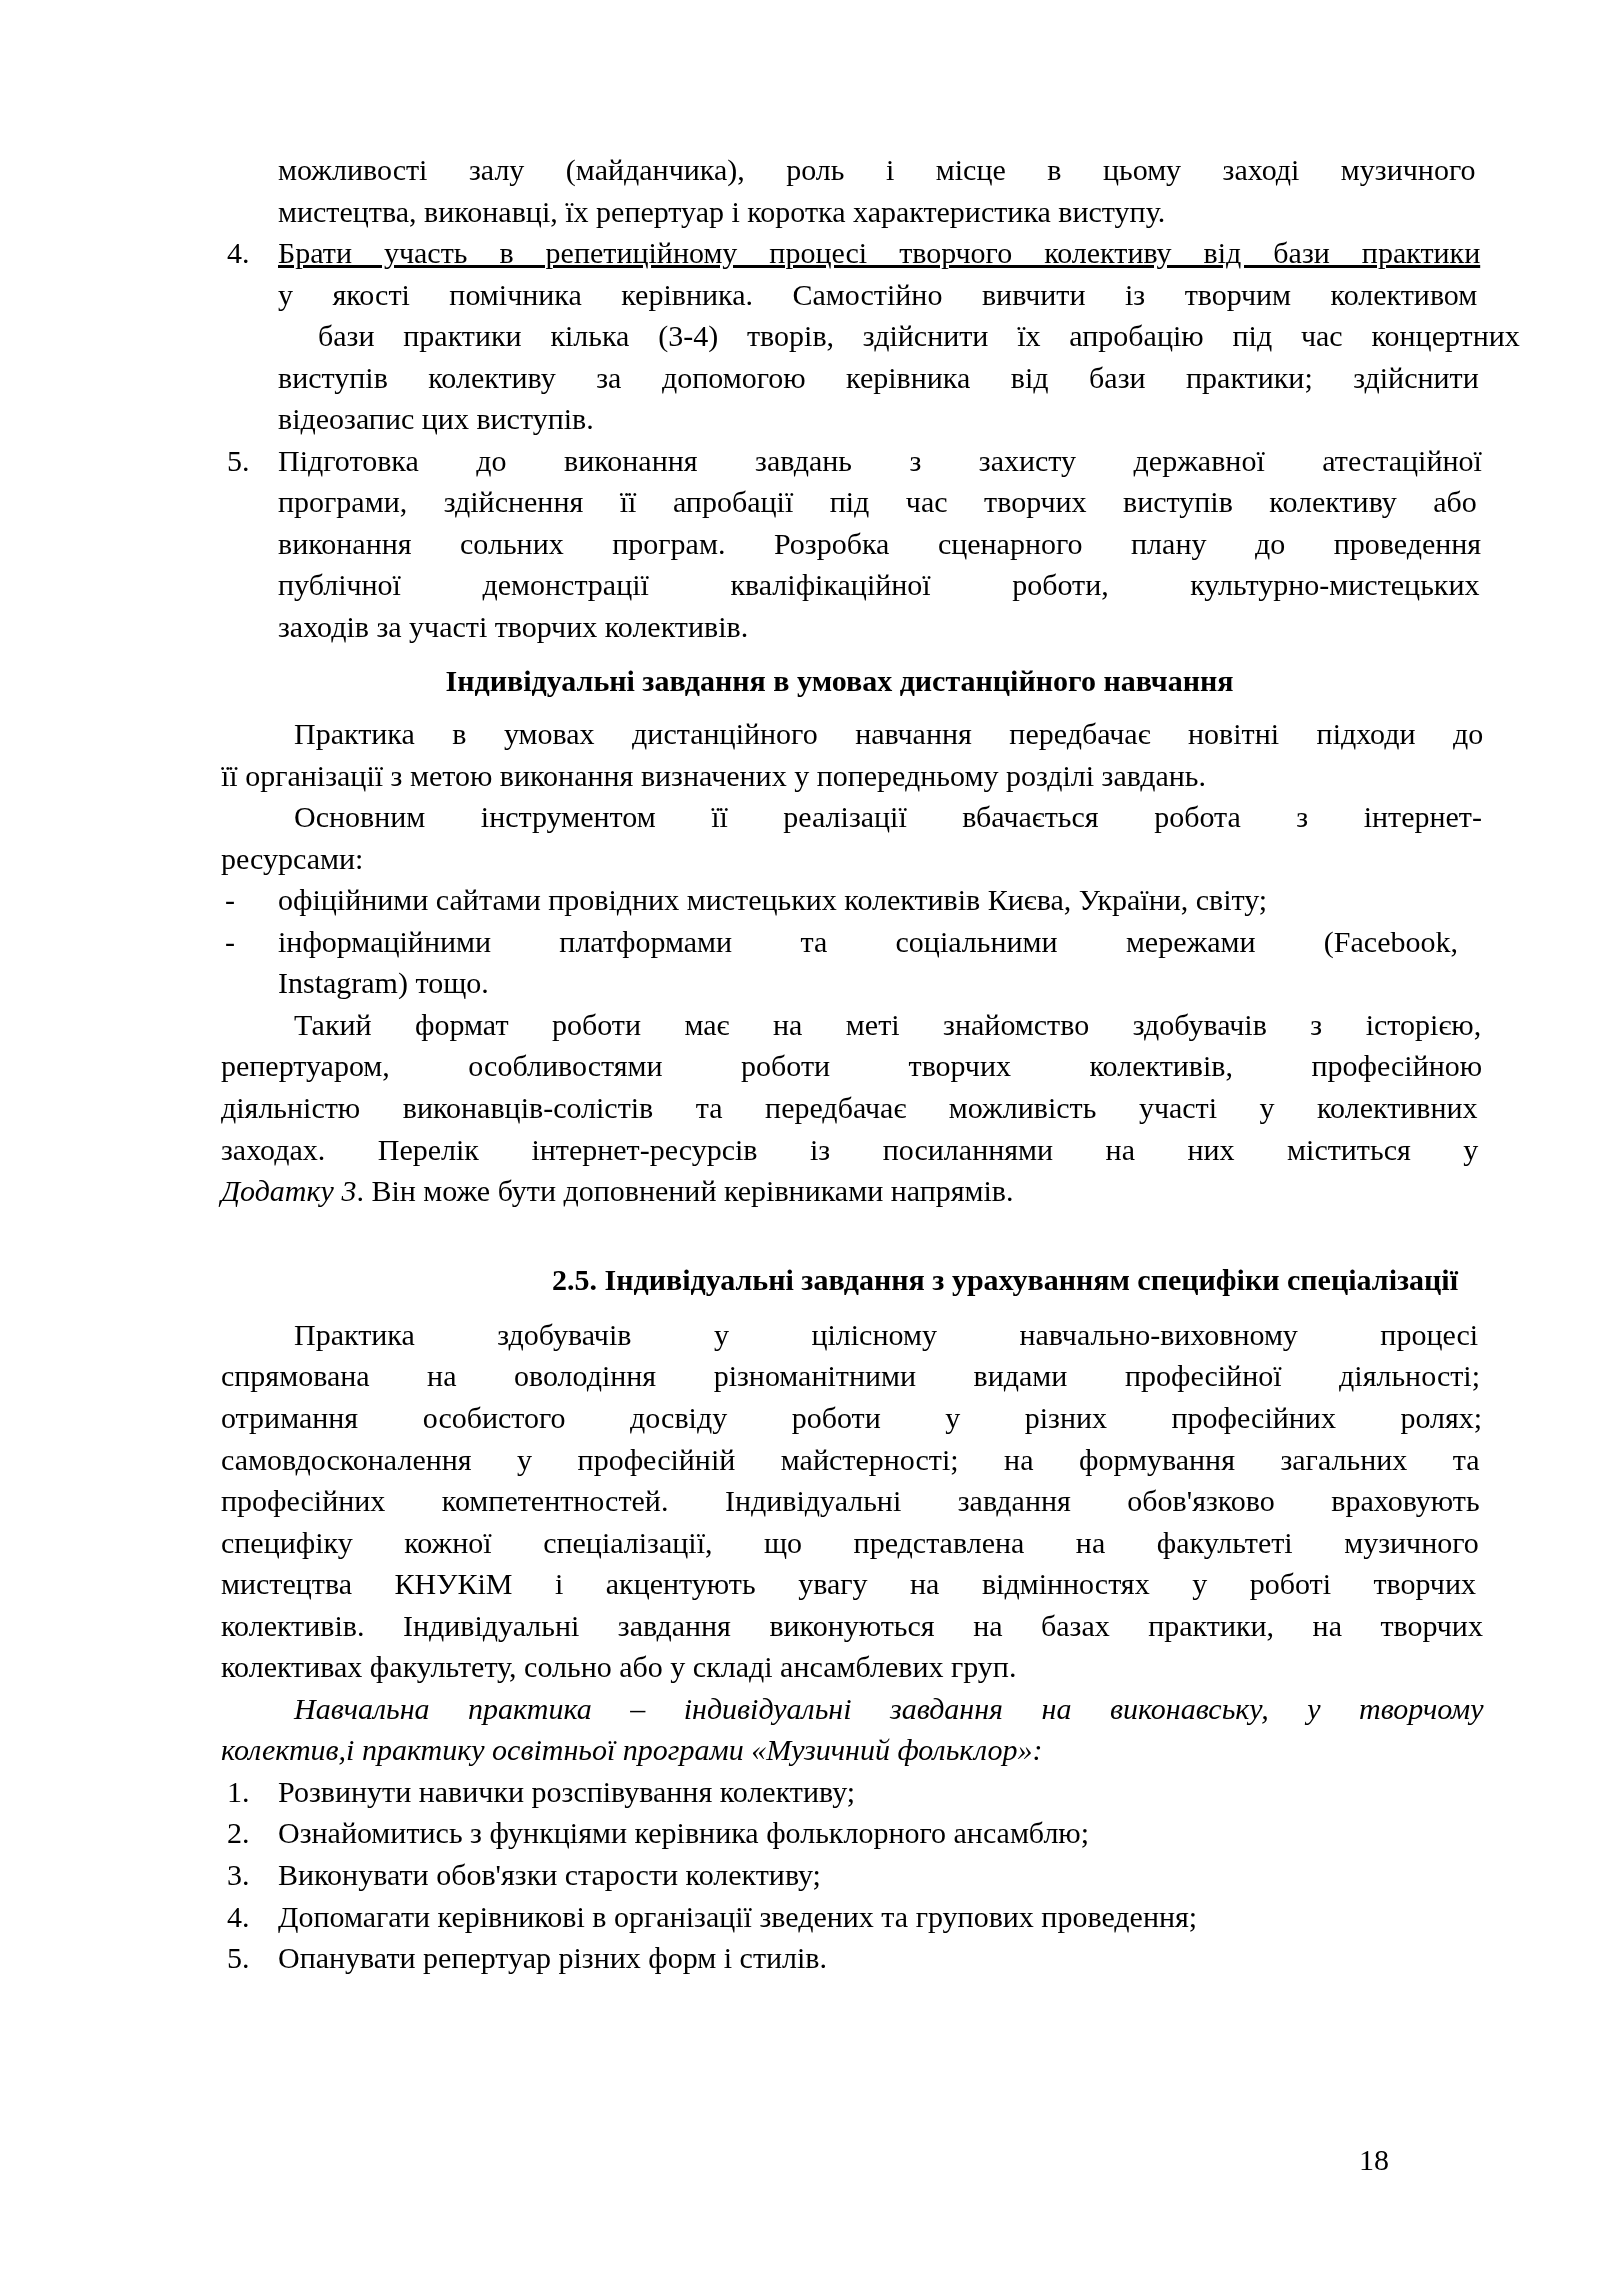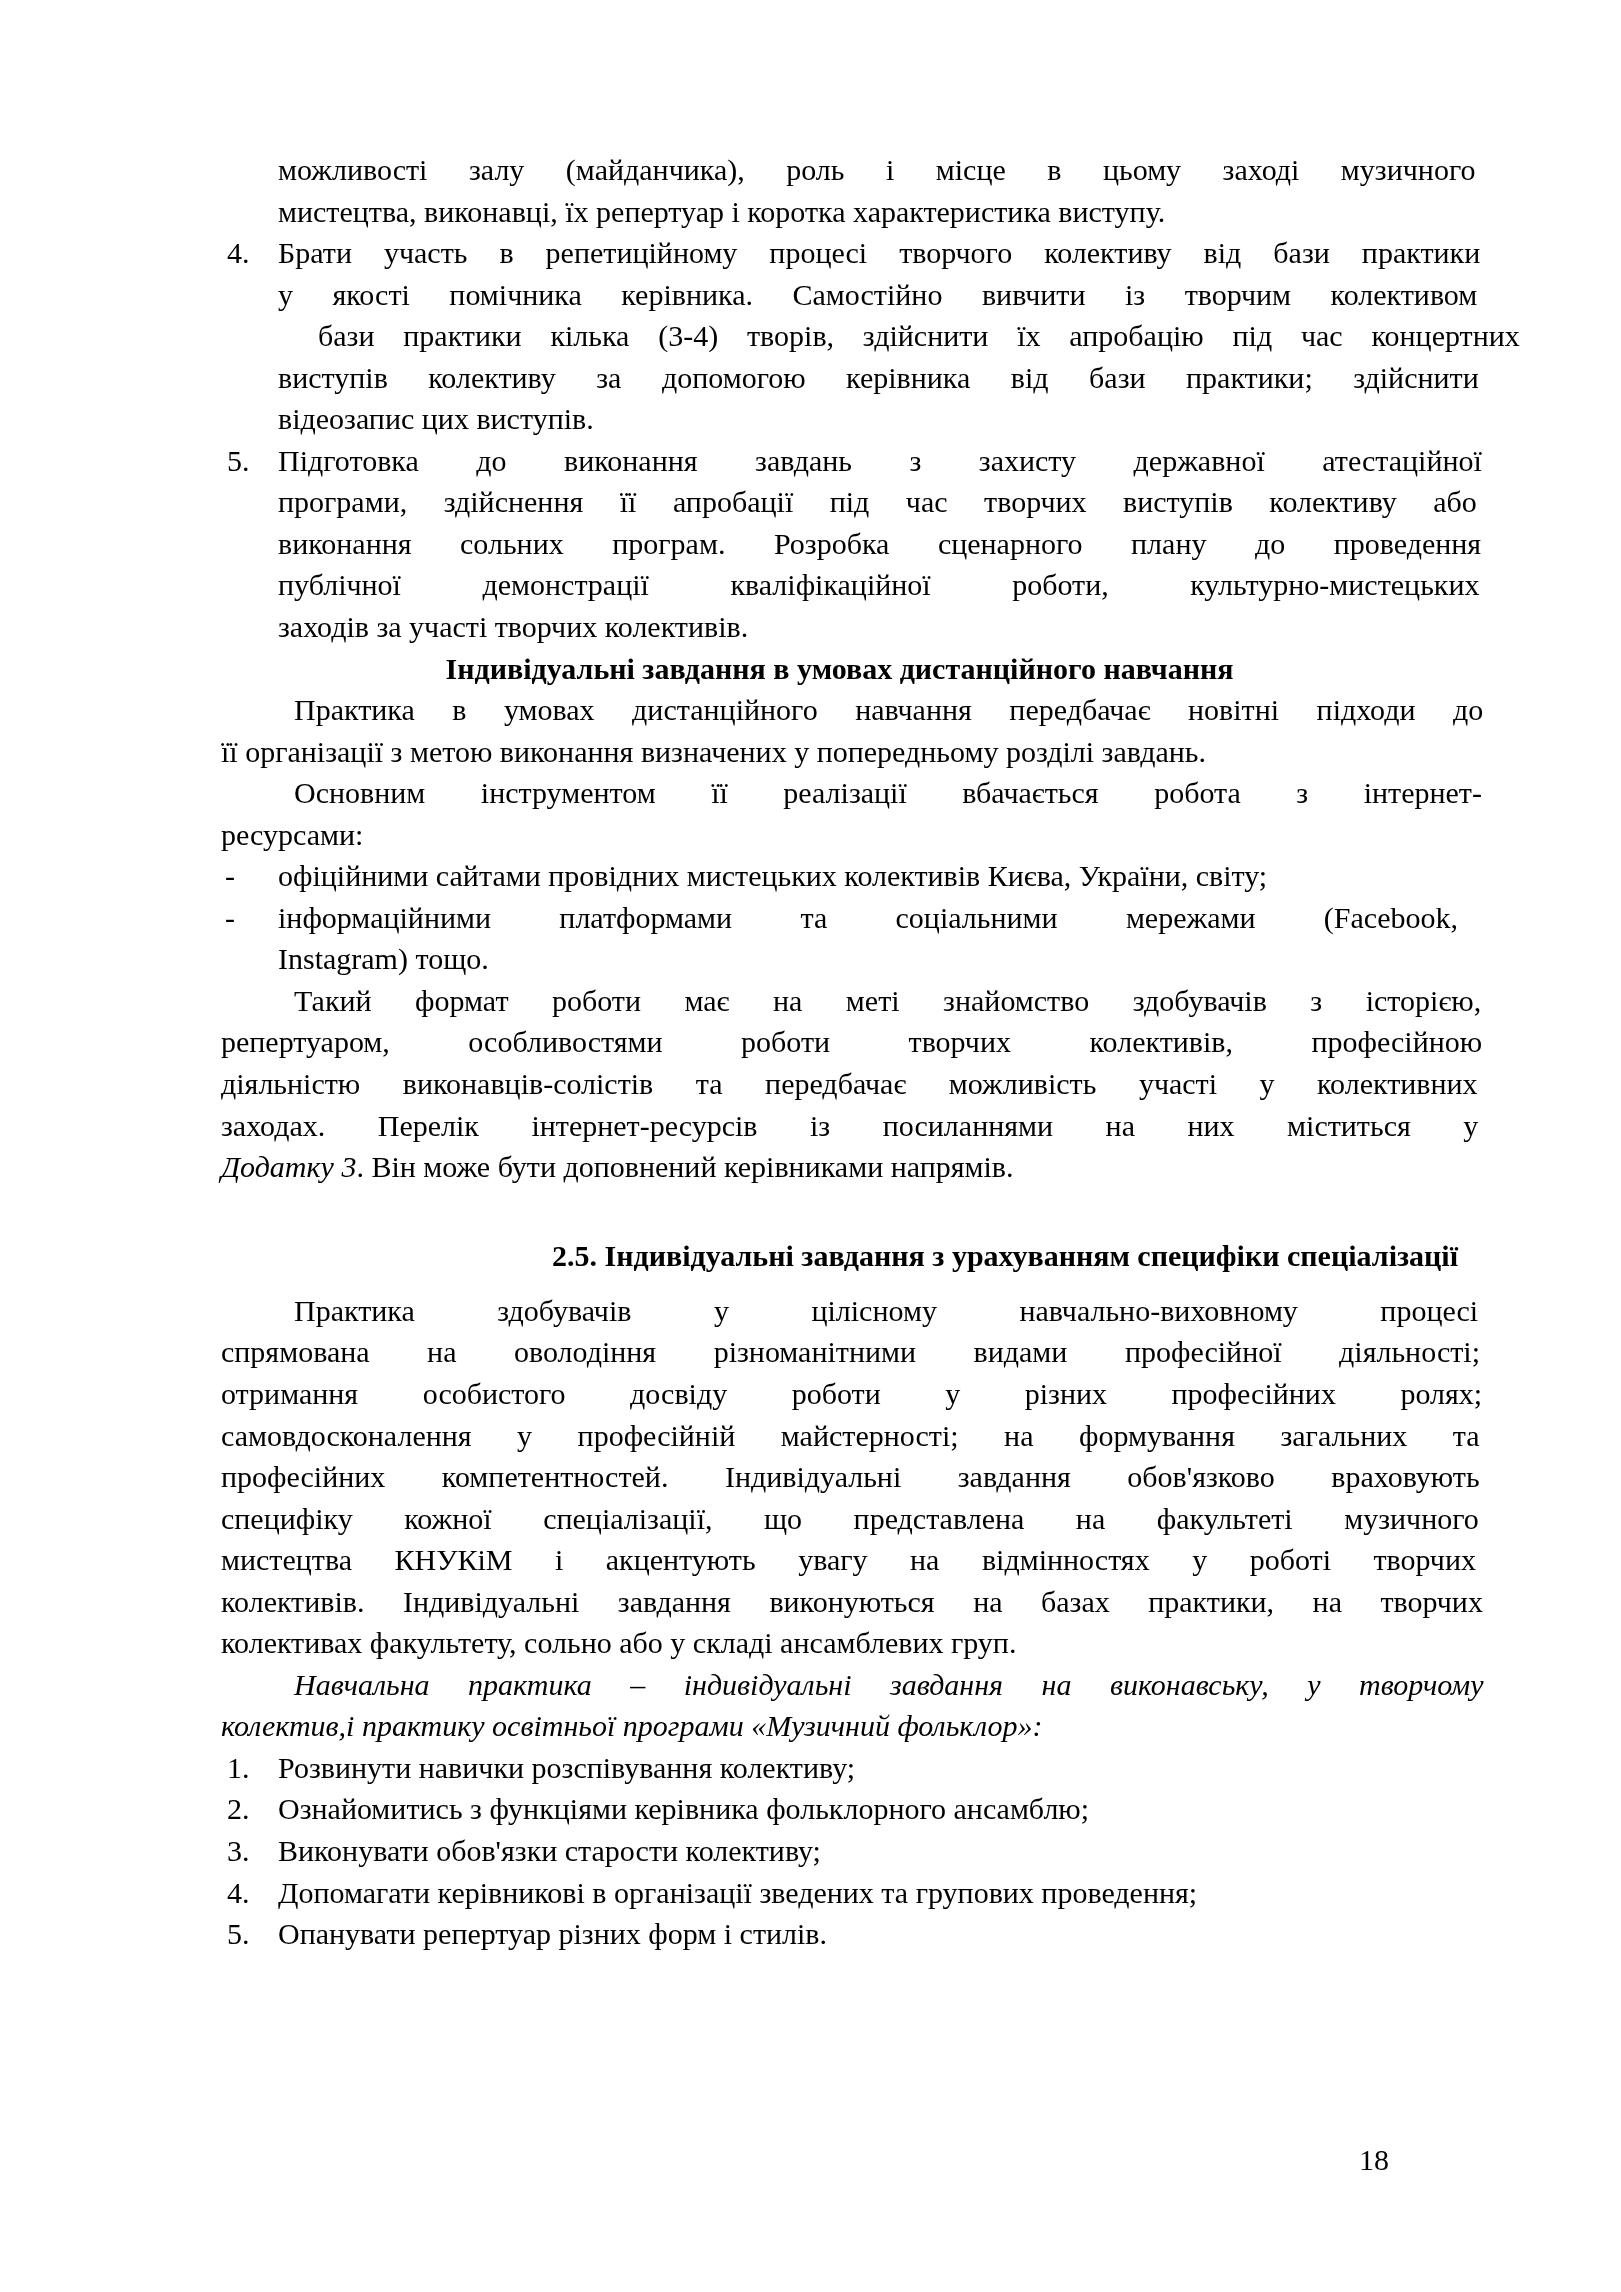--- a/index.html
+++ b/index.html
@@ -66,21 +66,21 @@
     left: 3.9px;
     top: 0;
     width: 39px;
   }
   .dashlist .li .lastline { text-align: left; }
 
   
   .center-bold {
     text-align: center;
     font-weight: bold;
-    margin: 0;
+    margin: 12px;
   }
   .heading-25 {
     text-align: right;
     font-weight: bold;
     margin: 0;
   }
 
   .spacer-sm { height: 13.7px; }
   .spacer-lg { height: 47px; }
 
@@ -126,21 +126,21 @@
     <div class="cont-para">
       <span class="ln" style="word-spacing: 34px;">можливості залу (майданчика), роль і місце в цьому заході музичного</span>
       <span class="ln free lastline">мистецтва, виконавці, їх репертуар і коротка характеристика виступу.</span>
     </div>
 
     <div class="numlist">
 
       <div class="li">
         <span class="marker">4.</span>
         <span class="txt">
-          <span class="ln" style="word-spacing: 24.5px;">Брати участь в репетиційному процесі творчого колективу від бази практики</span>
+          <span class="ln" style="word-spacing: 24.5px; text-decoration: underline;">Брати участь в репетиційному процесі творчого колективу від бази практики</span>
           <span class="ln" style="word-spacing: 32px;">у якості помічника керівника. Самостійно вивчити із творчим колективом</span>
           <span class="ln" style="word-spacing: 21.3px; margin-left: 40px;">бази практики кілька (3-4) творів, здійснити їх апробацію під час концертних</span>
           <span class="ln" style="word-spacing: 33px;">виступів колективу за допомогою керівника від бази практики; здійснити</span>
           <span class="ln free lastline">відеозапис цих виступів.</span>
         </span>
       </div>
 
       <div class="li">
         <span class="marker">5.</span>
         <span class="txt">

